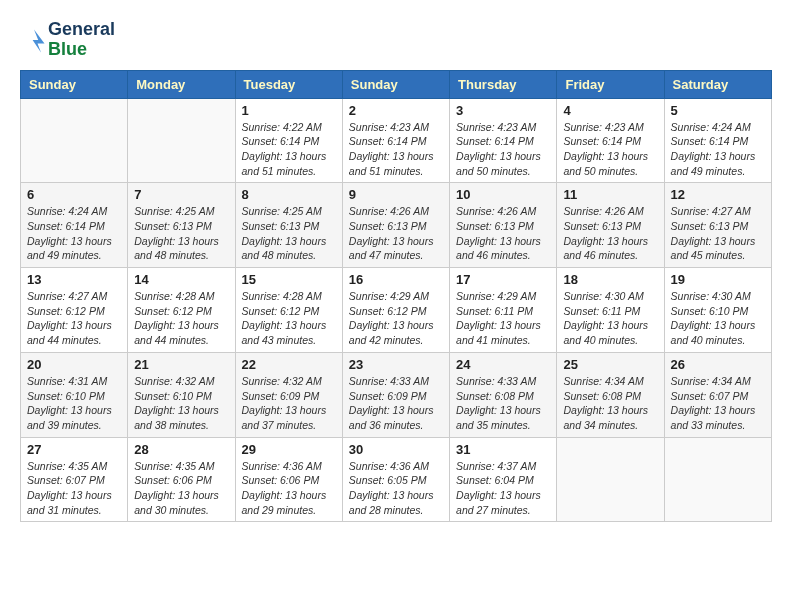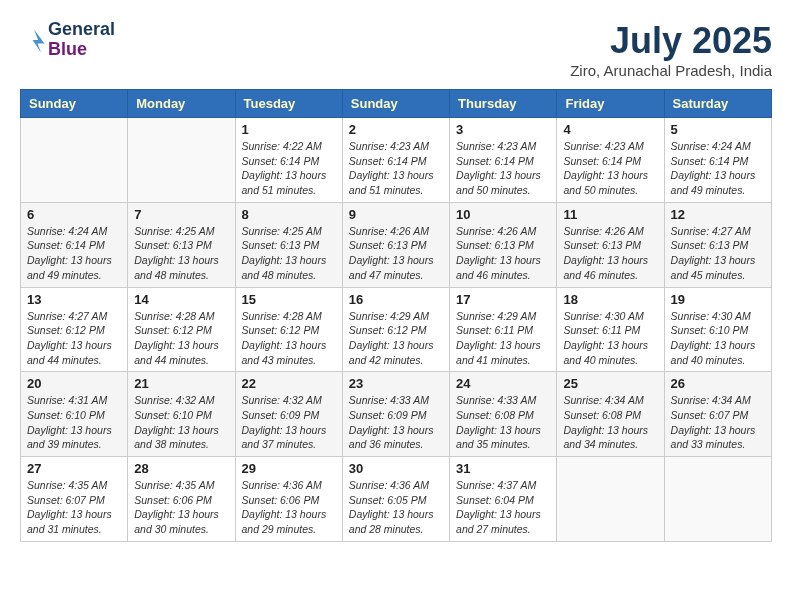--- a/index.html
+++ b/index.html
@@ -20,21 +20,21 @@
       display: flex;
       align-items: center;
     }
     .logo-text {
       font-size: 18px;
       font-weight: bold;
       color: #1a3a5c;
       line-height: 1.1;
     }
     .logo-text span {
-      color: #701a75;
+      color: #15803d;
     }
     .logo-icon {
       width: 28px;
       height: 28px;
     }
     .title-block {
       text-align: right;
     }
     .month-title {
       font-size: 36px;
@@ -92,24 +92,20 @@
 <div class="header">
   <div class="logo">
     <svg class="logo-icon" viewBox="0 0 40 40">
       <polygon points="20,5 35,25 25,25 30,38 18,20 26,20 20,5" fill="#4a90d9"></polygon>
     </svg>
     <div class="logo-text">
       <div>General</div>
       <div><span>Blue</span></div>
     </div>
   </div>
-  <div class="title-block">
-    <div class="month-title">July 2025</div>
-    <div class="location">Ziro, Arunachal Pradesh, India</div>
-  </div>
 </div>
 
 <table class="calendar">
   <thead>
     <tr>
 
     <th>Sunday</th>
         <th>Monday</th>
         <th>Tuesday</th>
         <th>Sunday</th>

